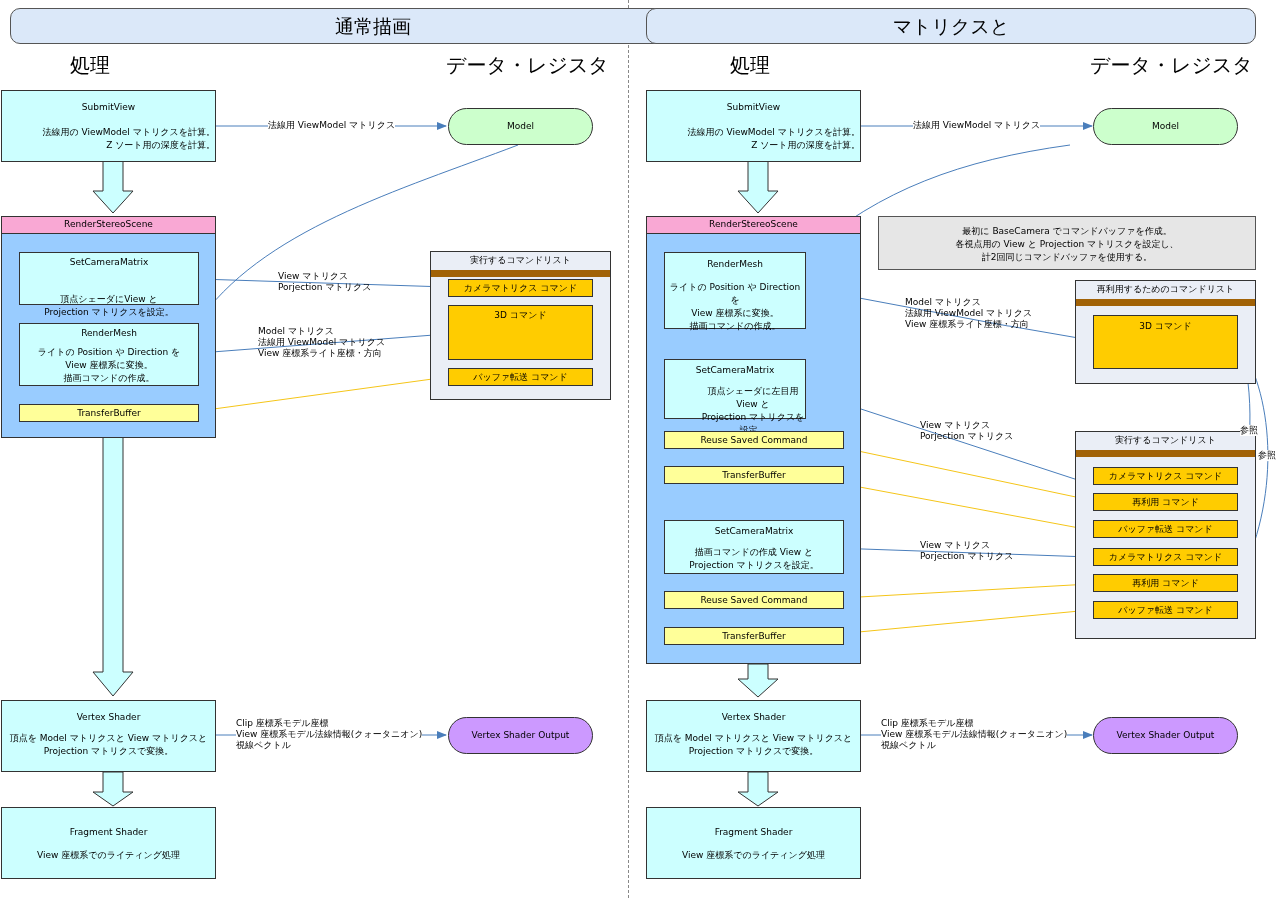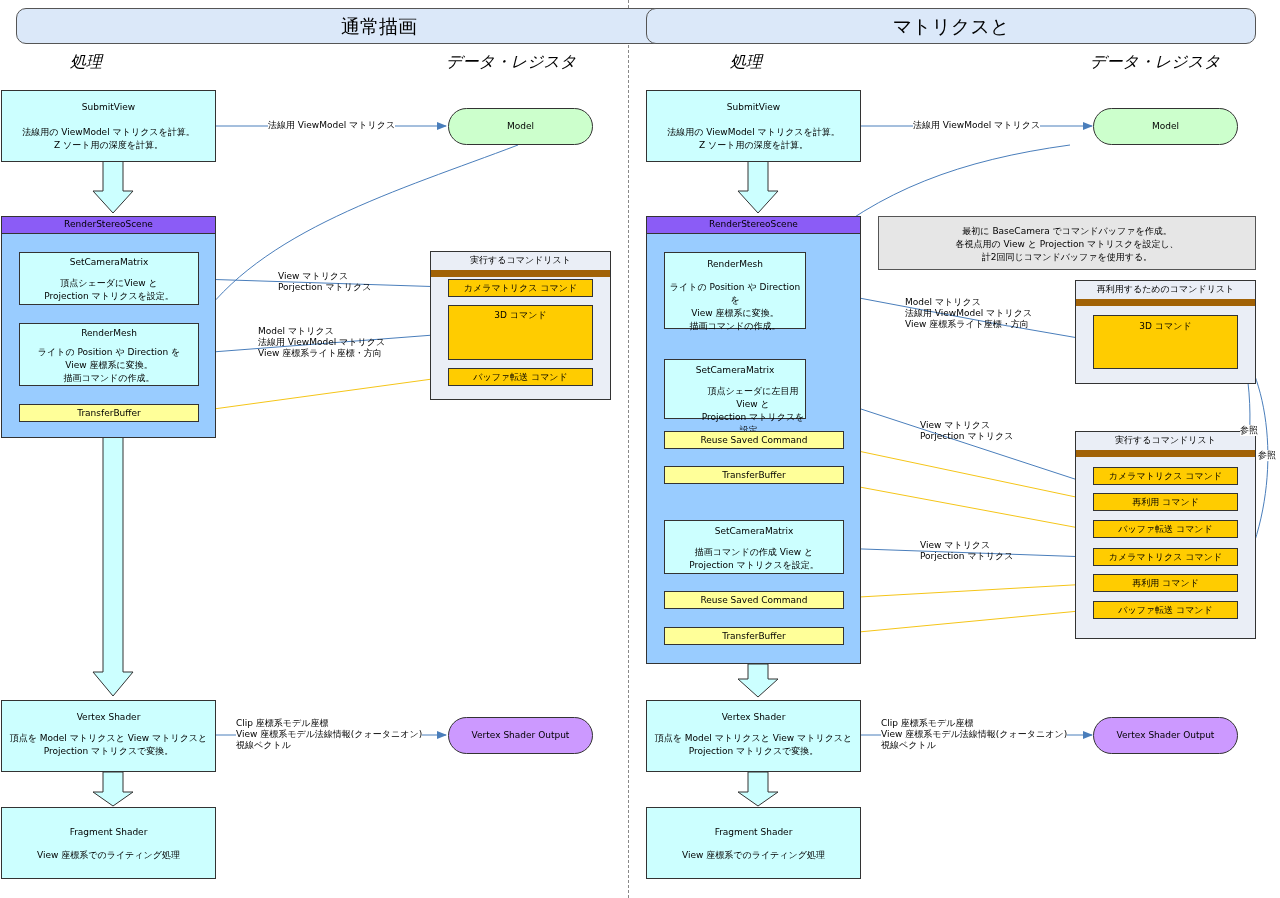--- a/index.html
+++ b/index.html
@@ -1,24 +1,24 @@
 <!DOCTYPE html>
 <html><head>
 <meta charset="utf-8">
 <style>
   html,body{margin:0;padding:0;background:#fff;}
   body{width:1280px;height:898px;position:relative;overflow:hidden;font-family:"DejaVu Sans",sans-serif;color:#000;}
   .abs{position:absolute;box-sizing:border-box;}
   .banner{background:#dbe8f9;border:1px solid #555;border-radius:10px;text-align:center;font-size:19px;line-height:34px;height:36px;}
-  .colhead{font-size:16px;font-style:italic;}
+  .colhead{font-size:20px;}
   .proc{background:#ccffff;border:1px solid #333;text-align:center;font-size:9px;line-height:13px;}
   .proc .ttl{margin-top:10px;}
-  .proc .body{margin-top:12px;}
+  .proc .body{margin-top:12px;text-align:right;}
   .stage{background:#99ccff;border:1px solid #333;}
-  .stage-head{background:#8b5cf6;border-bottom:1px solid #333;text-align:center;font-size:9px;line-height:14px;height:16px;}
+  .stage-head{background:#f9a8d4;border-bottom:1px solid #333;text-align:center;font-size:9px;line-height:14px;height:16px;}
   .yellow{background:#ffff99;border:1px solid #333;text-align:center;font-size:9px;line-height:16px;}
   .pill{border:1px solid #333;border-radius:20px;text-align:center;font-size:9px;}
   .list{background:#eaeef6;border:1px solid #333;}
   .list-head{border-bottom:7px solid #a16207;text-align:center;font-size:9px;line-height:16px;height:18px;}
   .cmd{background:#ffcc00;border:1px solid #333;text-align:center;font-size:9px;line-height:16px;}
   .note{background:#e6e6e6;border:1px solid #555;text-align:center;font-size:9px;line-height:13px;}
   .lbl{font-size:9px;line-height:11px;text-align:left;white-space:nowrap;background:transparent;}
   svg.overlay{position:absolute;left:0;top:0;pointer-events:none;}
 </style>
 </head>
@@ -67,38 +67,38 @@
     <path d="M749,418 h18 v5 h8 l-17,8 l-17,-8 h8 z"></path>
     <path d="M749,451 h18 v5 h8 l-17,9 l-17,-9 h8 z"></path>
     <path d="M749,486 h18 v16 h8 l-17,16 l-17,-16 h8 z"></path>
     <path d="M749,573 h18 v8 h8 l-17,9 l-17,-9 h8 z"></path>
     <path d="M749,610 h18 v8 h8 l-17,9 l-17,-9 h8 z"></path>
     <path d="M748,664 h20 v15 h10 l-20,18 l-20,-18 h10 z"></path>
     <path d="M748,772 h20 v20 h10 l-20,14 l-20,-14 h10 z"></path>
   </g>
 </svg>
 
-<div class="abs banner" style="left:16px;top:8px;width:726px;">通常描画</div>
+<div class="abs banner" style="left:10px;top:8px;width:726px;">通常描画</div>
 <div class="abs colhead" style="left:70px;top:52px;">処理</div>
 <div class="abs colhead" style="left:446px;top:52px;">データ・レジスタ</div>
 
 <div class="abs proc" style="left:1px;top:90px;width:215px;height:72px;">
   <div class="ttl">SubmitView</div>
   <div class="body" style="white-space:pre-line;">法線用の ViewModel マトリクスを計算。
 Z ソート用の深度を計算。</div>
 </div>
 <div class="abs lbl" style="left:268px;top:120px;background:#fff;">法線用 ViewModel マトリクス</div>
 <div class="abs pill" style="left:448px;top:108px;width:145px;height:37px;line-height:35px;background:#ccffcc;">Model</div>
 
 <div class="abs stage" style="left:1px;top:216px;width:215px;height:222px;">
   <div class="stage-head">RenderStereoScene</div>
 </div>
 <div class="abs proc" style="left:19px;top:252px;width:180px;height:53px;">
   <div style="margin-top:3px;">SetCameraMatrix</div>
-  <div style="margin-top:8px;white-space:pre-line;">頂点シェーダにView と
+  <div style="margin-top:24px;white-space:pre-line;">頂点シェーダにView と
 Projection マトリクスを設定。</div>
 </div>
 <div class="abs proc" style="left:19px;top:323px;width:180px;height:63px;">
   <div style="margin-top:3px;">RenderMesh</div>
   <div style="margin-top:6px;white-space:pre-line;">ライトの Position や Direction を
 View 座標系に変換。
 描画コマンドの作成。</div>
 </div>
 <div class="abs yellow" style="left:19px;top:404px;width:180px;height:18px;">TransferBuffer</div>
 

